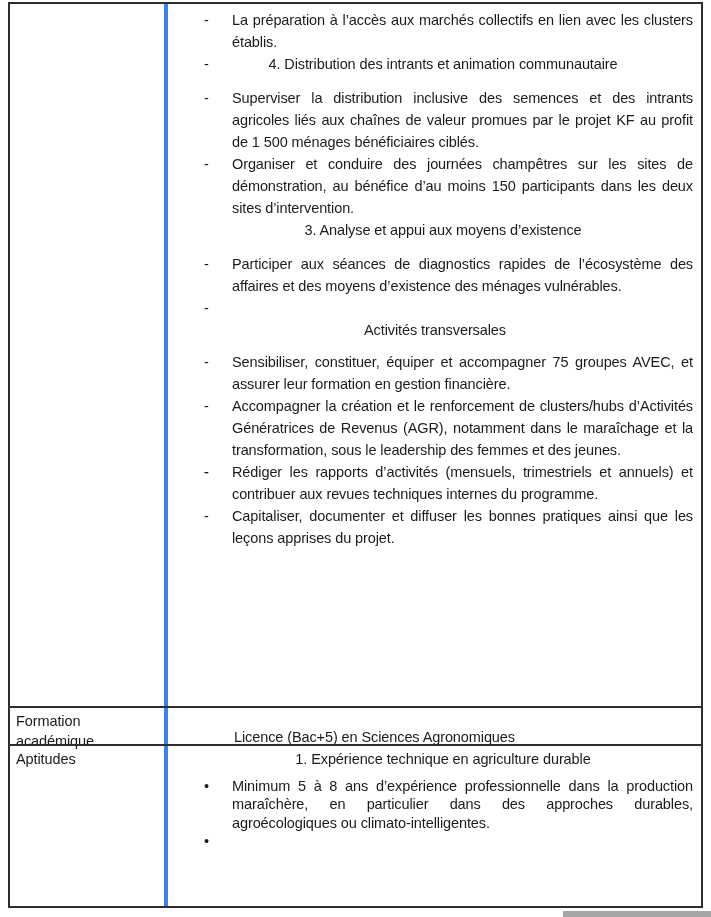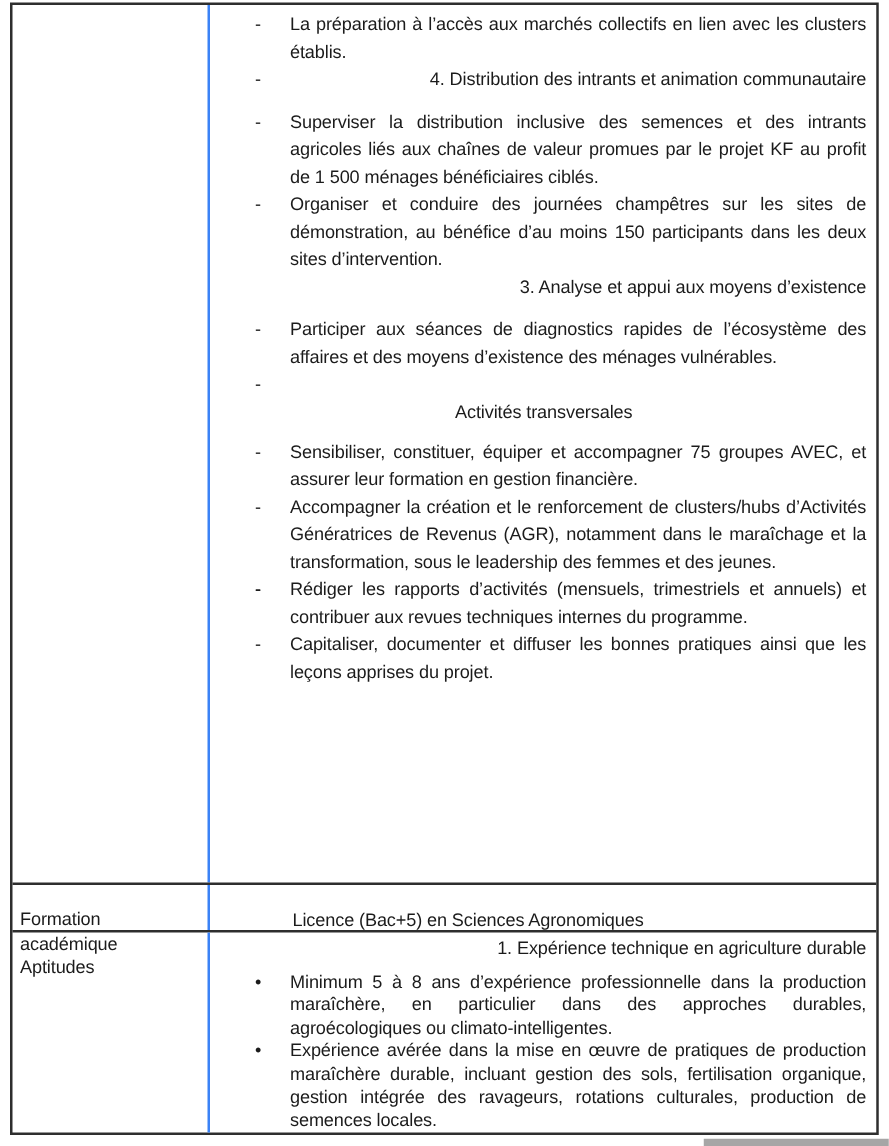--- a/index.html
+++ b/index.html
@@ -19,33 +19,33 @@
     background:#fff;
     display:flex; flex-direction:column;
   }
   .row { display:flex; width:100%; }
   .row + .row { border-top:2px solid #2e2e2e; }
   .row-cont { height:702px; }
   .row-formation { height:38px; }
   .row-aptitudes { flex:1; }
   .label-cell {
     flex:0 0 158px; width:158px;
-    border-right:2px solid #3b82f6;
-    padding:18px 4px 0 6px;
+    border-right:4px solid #3b82f6;
+    padding:3px 4px 0 6px;
     line-height:20px;
   }
   .content-cell {
     flex:1 1 auto;
     padding:5px 8px 0 9px;
     overflow:hidden;
   }
   .row-cont .content-cell { line-height:22px; }
   .row-formation .content-cell { line-height:19px; padding-top:20px; }
   .row-aptitudes .content-cell { line-height:18.5px; padding-top:4px; }
-  .heading { text-align:right;margin-left:16px; }
+  .heading { text-align:center;margin-left:16px; }
   .plain { text-align:center; }
   .li {
     position:relative;
     padding-left:55px;
     text-align:justify;
   }
   .li .marker {
     position:absolute; left:27px; top:0;
     text-align:left;
   }
@@ -140,21 +140,20 @@
 
       <div class="heading">1. Expérience technique en agriculture durable</div>
       <div class="sp8"></div>
 
       <div class="li">
         <span class="marker">•</span>
         <span>Minimum 5 à 8 ans d’expérience professionnelle dans la production maraîchère, en particulier dans des approches durables, agroécologiques ou climato-intelligentes.</span>
       </div>
       <div class="li">
         <span class="marker">•</span>
-        <span>Expérience avérée dans la mise en œuvre de pratiques de production maraîchère durable, incluant gestion des sols, fertilisation organique, gestion intégrée des ravageurs, rotations culturales, production de semences locales.</span>
       </div>
 
     </div>
   </div>
 
 </div>
 
 <div class="bottom-strip"></div>
 
 </body></html>

